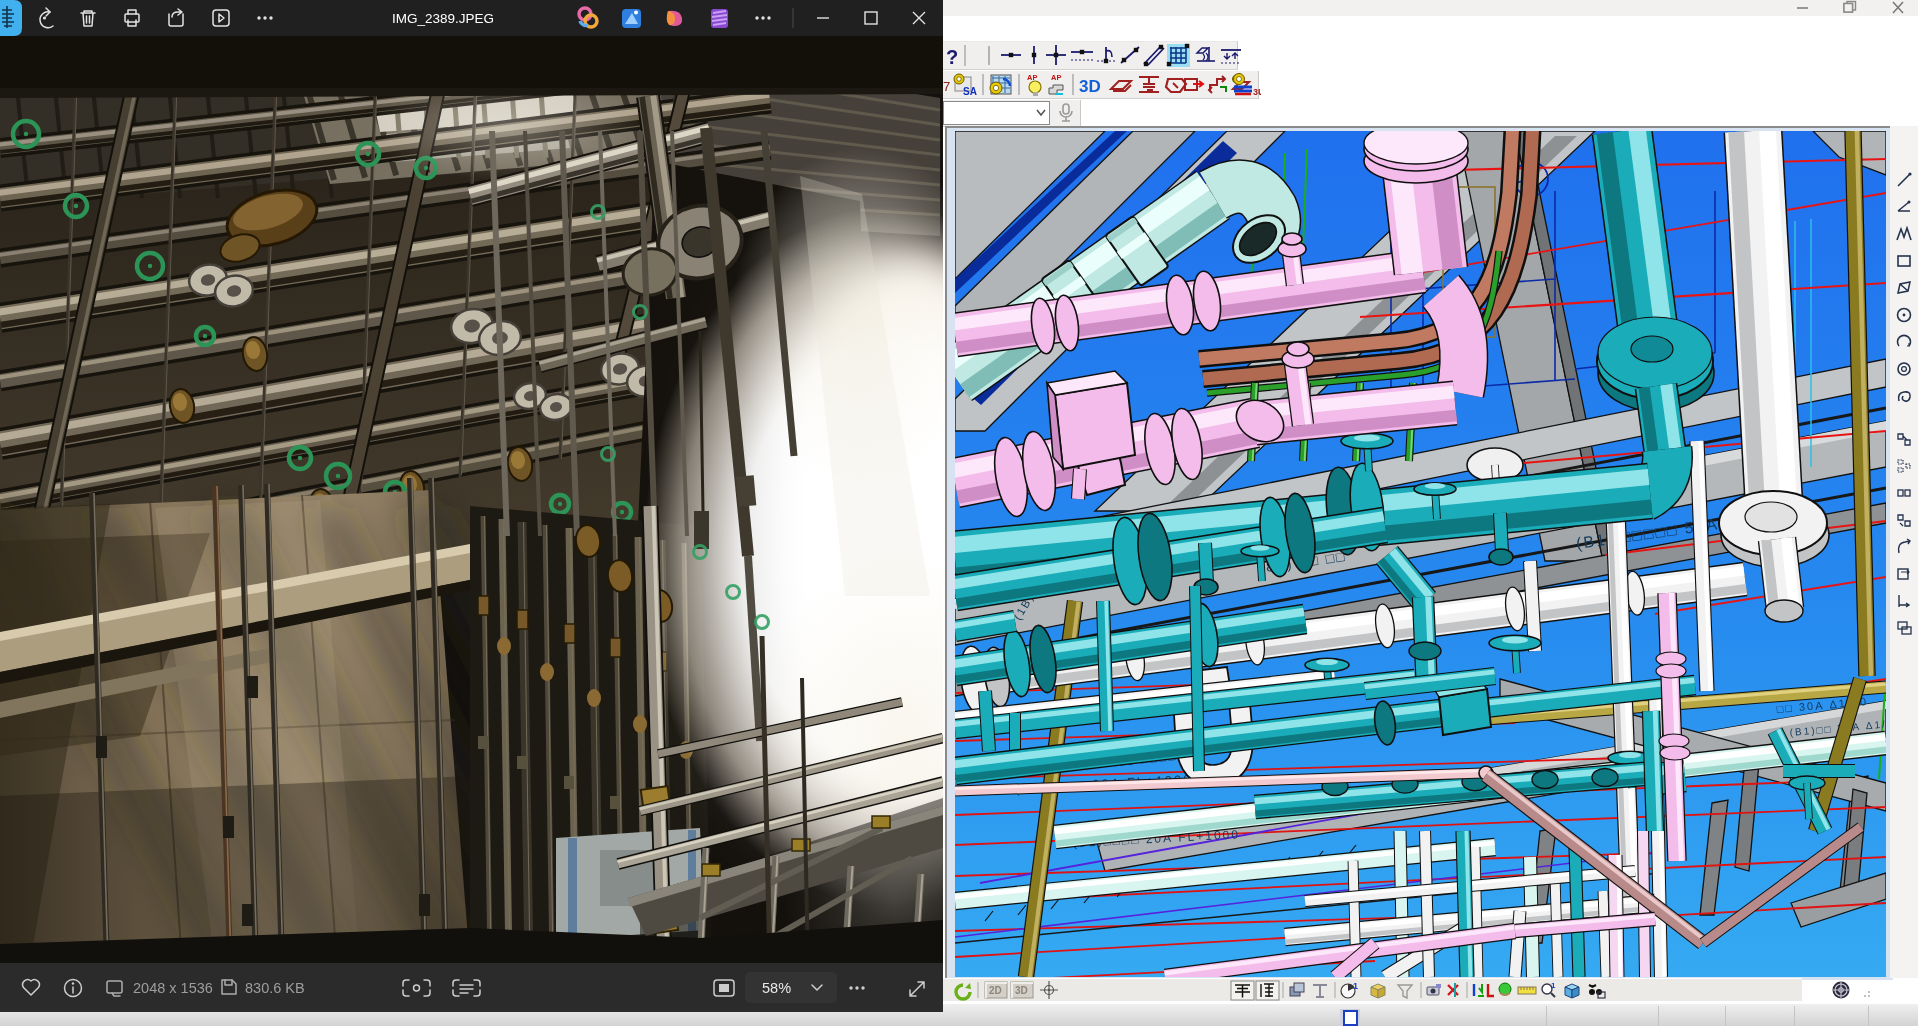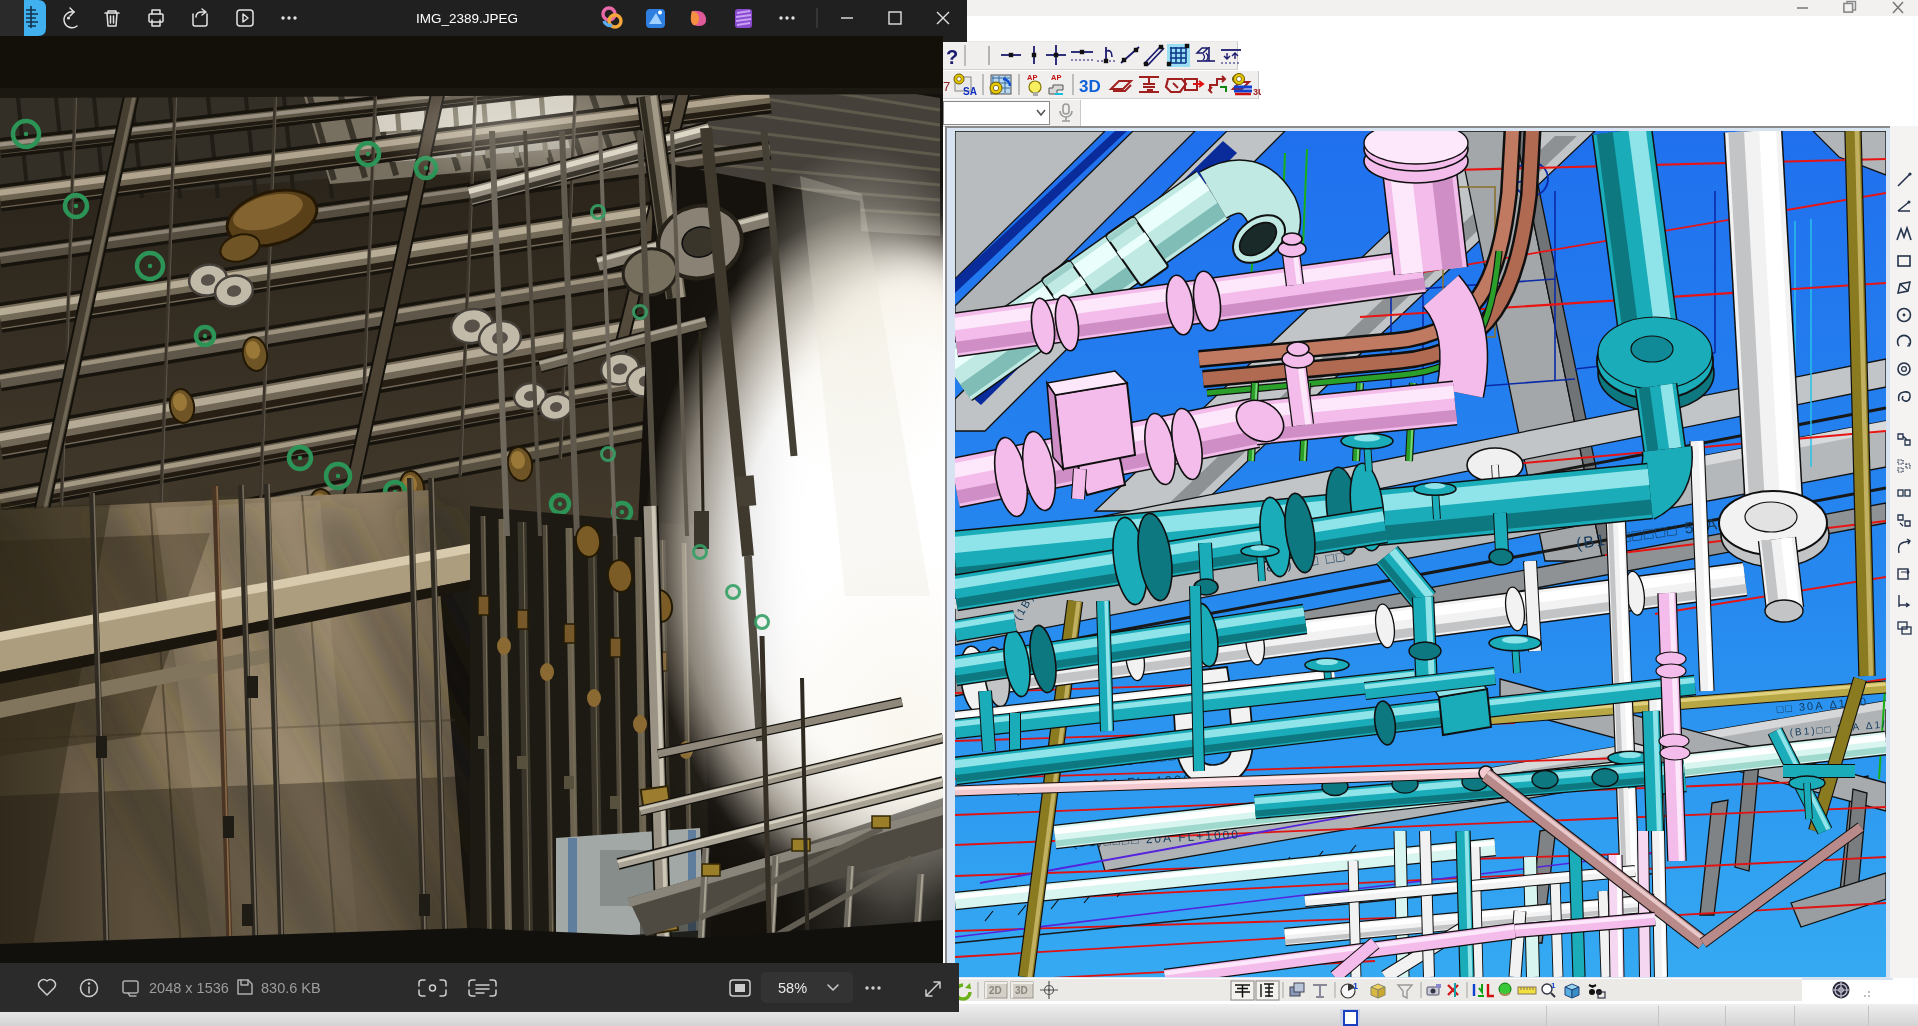--- a/index.html
+++ b/index.html
@@ -690,21 +690,21 @@
       <div class="abs" style="left:1340px;top:5px;width:20px;height:17px;background:#ccd2e4;">
         <div class="abs" style="left:3px;top:1px;width:11px;height:12px;background:#fff;border:2px solid #1a3fbf;"></div>
       </div>
       <div class="abs" style="left:1546px;top:2px;width:1px;height:20px;background:#c4c4c4;"></div>
       <div class="abs" style="left:1658px;top:2px;width:1px;height:20px;background:#c4c4c4;"></div>
       <div class="abs" style="left:1725px;top:2px;width:1px;height:20px;background:#c4c4c4;"></div>
       <div class="abs" style="left:1794px;top:2px;width:1px;height:20px;background:#c4c4c4;"></div>
       <div class="abs" style="left:1868px;top:2px;width:1px;height:20px;background:#c4c4c4;"></div>
     </div>
     <div class="abs" style="left:0;top:0;width:943px;height:1012px;background:#2a2a2a;">
-      <div class="abs" style="left:0;top:0;width:943px;height:42px;background:#202020;margin-left:24px;"><svg width="943" height="36" viewBox="0 0 943 36" xmlns="http://www.w3.org/2000/svg">
+      <div class="abs" style="left:0;top:0;width:943px;height:42px;background:#202020;"><svg width="943" height="36" viewBox="0 0 943 36" xmlns="http://www.w3.org/2000/svg">
           <path d="M 0,0 L 14,0 Q 22,0 22,8 L 22,28 Q 22,36 14,36 L 0,36 Z" fill="#41b0ee"></path>
           <g stroke="#14324a" stroke-width="1.6" fill="none">
             <path d="M 2,10 L 12,10 M 2,14 L 14,14 M 2,18 L 12,18 M 2,22 L 14,22 M 4,26 L 12,26 M 7,6 L 7,28"></path>
           </g>
           <g fill="none" stroke="#e2e2e2" stroke-width="1.5" stroke-linecap="round" stroke-linejoin="round">
             <path d="M 50,12 A 8 8 0 1 0 53,26"></path>
             <path d="M 46,8 L 50,12 L 46,16"></path>
             <circle cx="44.5" cy="18" r="1.6" fill="#e2e2e2" stroke="none"></circle>
           </g>
           <g fill="none" stroke="#e2e2e2" stroke-width="1.5" stroke-linecap="round" stroke-linejoin="round">
@@ -1084,21 +1084,21 @@
           <line x1="728.0" y1="927.0" x2="912.0" y2="822.0" stroke="#625d53" stroke-width="6.0" stroke-linecap="butt"></line>
           <rect x="702.0" y="828.0" width="18.0" height="12.0" fill="#9a7e28" stroke="#342806" stroke-width="1.5"></rect>
           <rect x="792.0" y="803.0" width="18.0" height="12.0" fill="#9a7e28" stroke="#342806" stroke-width="1.5"></rect>
           <rect x="872.0" y="780.0" width="18.0" height="12.0" fill="#9a7e28" stroke="#342806" stroke-width="1.5"></rect>
           <line x1="762.0" y1="600.0" x2="770.0" y2="927.0" stroke="#352f25" stroke-width="5"></line>
           <line x1="802.0" y1="642.0" x2="808.0" y2="927.0" stroke="#2e2a21" stroke-width="4"></line>
           <polygon points="0.0,908.0 470.0,892.0 700.0,902.0 943.0,884.0 943.0,927.0 0.0,927.0" fill="#12100c"></polygon>
           <rect x="0.0" y="0.0" width="943.0" height="52.0" fill="#121009"></rect>
           <polygon points="0.0,52.0 943.0,52.0 943.0,58.0 0.0,62.0" fill="#1b1812"></polygon>
         </svg></div>
-      <div class="abs" style="left:0;top:963px;width:943px;height:49px;background:#2b2b2b;padding-left:16px;"><svg width="943" height="49" viewBox="0 0 943 49" xmlns="http://www.w3.org/2000/svg">
+      <div class="abs" style="left:0;top:963px;width:943px;height:49px;background:#2b2b2b;"><svg width="943" height="49" viewBox="0 0 943 49" xmlns="http://www.w3.org/2000/svg">
           <path d="M 31,32 L 23.5,24.5 a5,5 0 0 1 7.5,-6.5 a5,5 0 0 1 7.5,6.5 Z" fill="none" stroke="#cdcdcd" stroke-width="1.5" stroke-linecap="round" stroke-linejoin="round"></path>
           <circle cx="73" cy="25" r="8.5" fill="none" stroke="#cdcdcd" stroke-width="1.5" stroke-linecap="round" stroke-linejoin="round"></circle>
           <path d="M 73,24 L 73,30" fill="none" stroke="#cdcdcd" stroke-width="1.5" stroke-linecap="round" stroke-linejoin="round"></path>
           <circle cx="73" cy="20.5" r="1.2" fill="#cdcdcd"></circle>
           <g fill="none" stroke="#cdcdcd" stroke-width="1.5" stroke-linecap="round" stroke-linejoin="round" opacity="0.8">
             <rect x="107" y="18" width="15" height="12" rx="2"></rect>
             <path d="M 112,30 l 2,3 h 6"></path>
           </g>
           <text x="133.0" y="30.0" font-family="&quot;Liberation Sans&quot;,sans-serif" font-size="14.5" fill="#9d9d9d" text-anchor="start" font-weight="normal">2048 x 1536</text>
           <g fill="none" stroke="#cdcdcd" stroke-width="1.5" stroke-linecap="round" stroke-linejoin="round" opacity="0.8">

